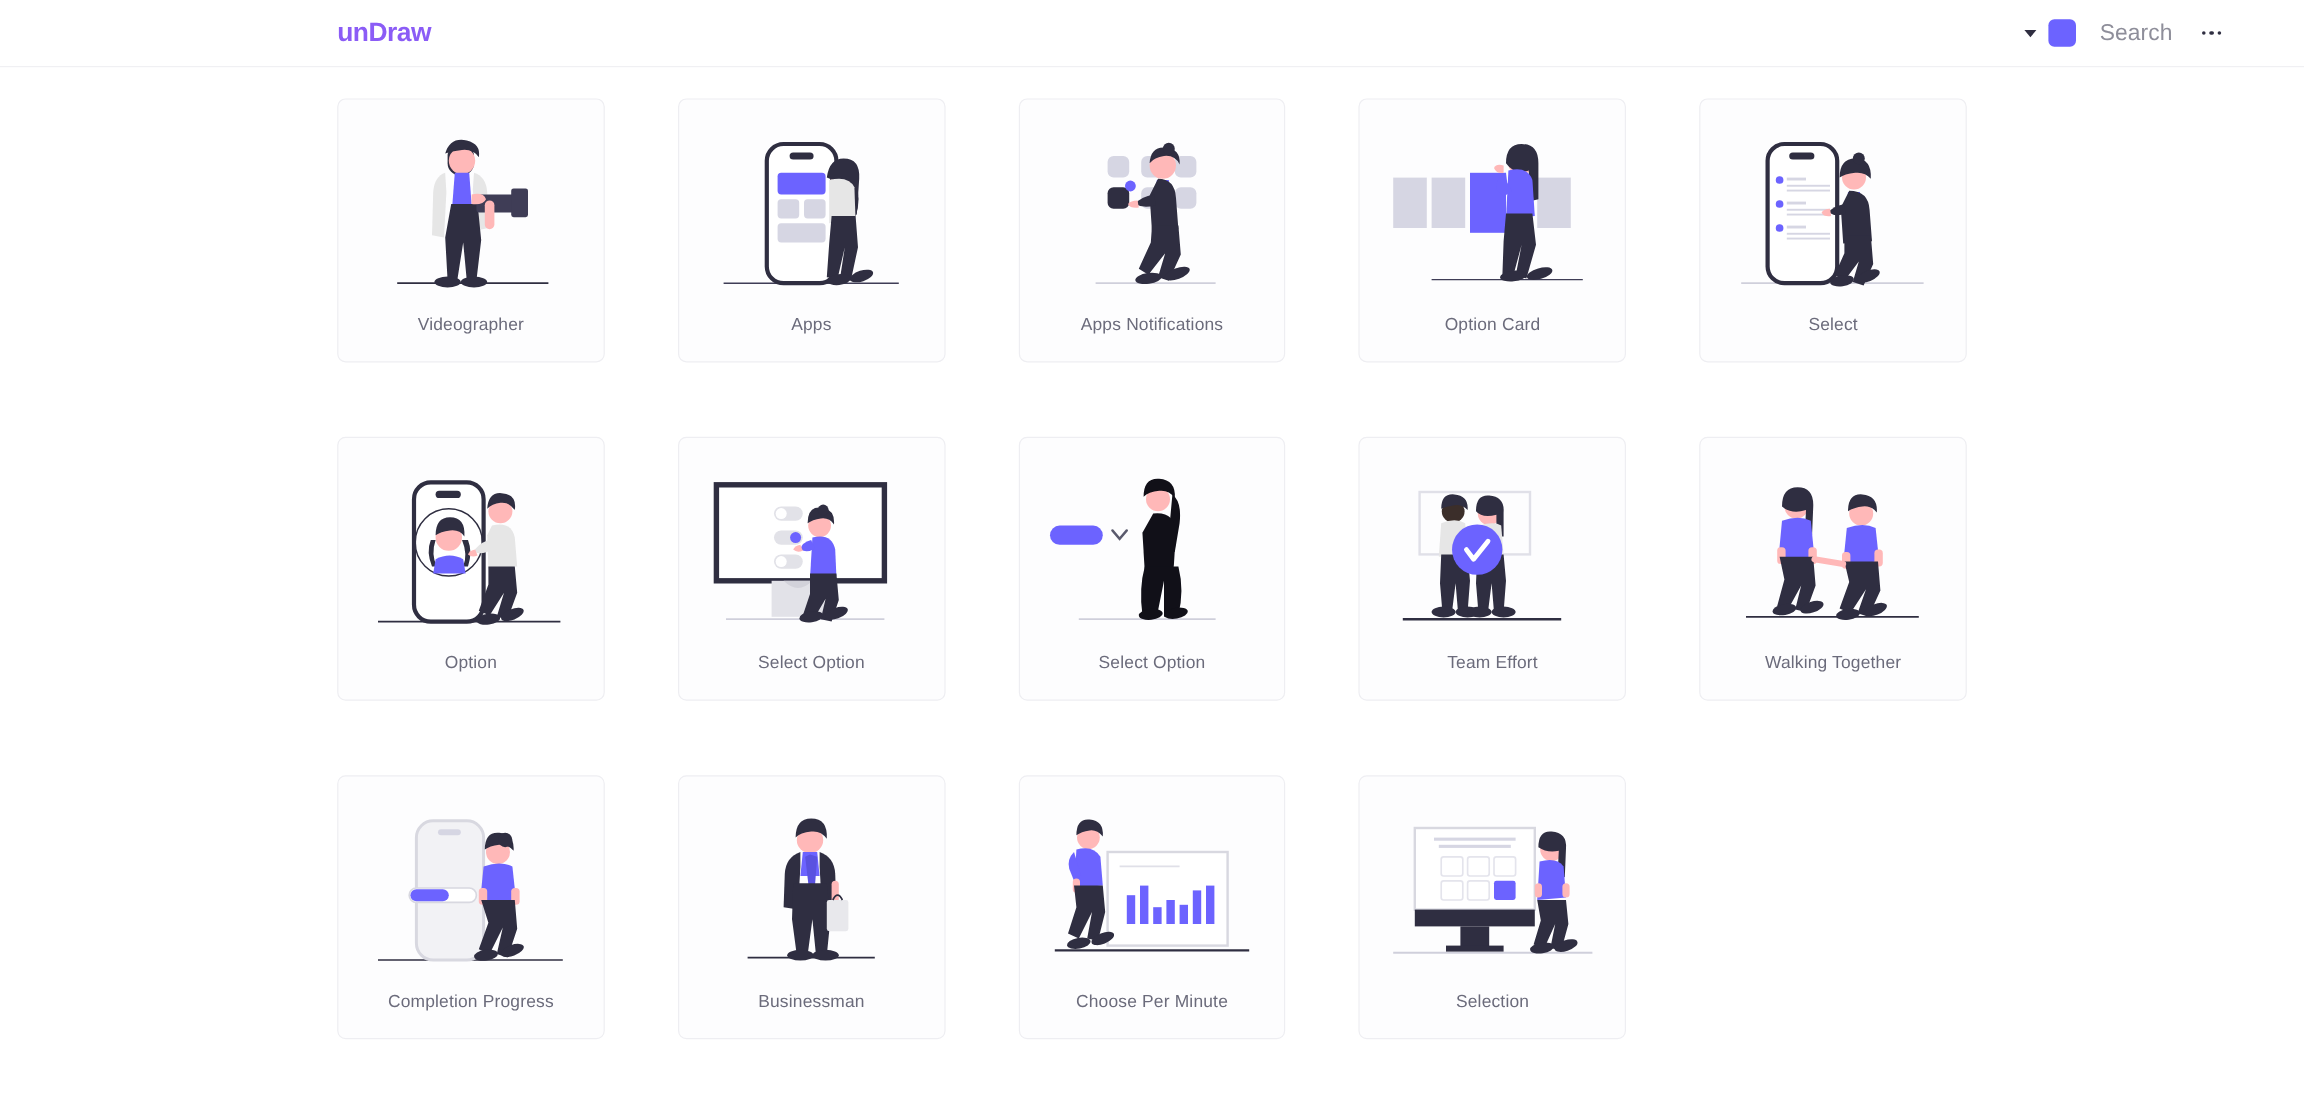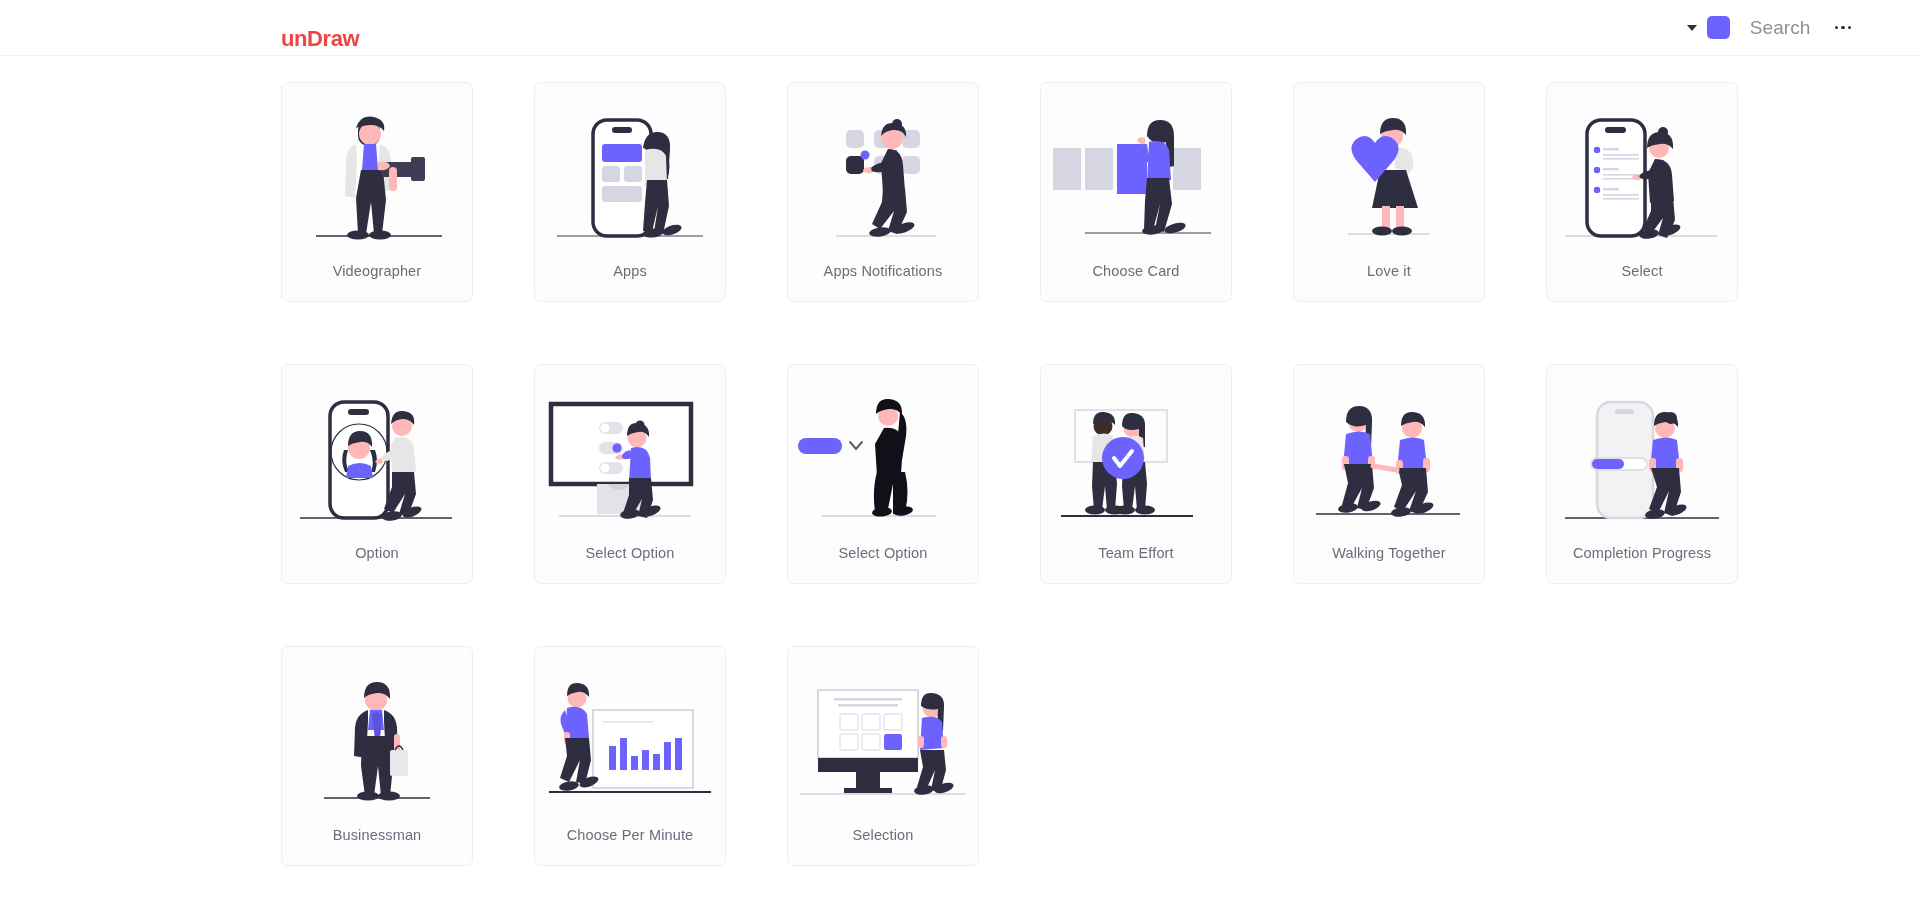--- a/index.html
+++ b/index.html
@@ -17,24 +17,24 @@
     height: 56px;
     background: #ffffff;
     border-bottom: 1px solid #f0f0f3;
     display: flex;
     align-items: center;
     padding: 0 44px 0 0;
   }
   .brand {
     position: absolute;
     left: 281px;
-    top: 28px;
+    top: 16px;
     font-size: 22px;
     font-weight: 700;
-    color: #ef4444;
+    color: #8b5cf6;
     letter-spacing: -0.4px;
     line-height: 1;
   }
   .header-right {
     margin-left: auto;
     display: flex;
     align-items: center;
     gap: 0px;
     padding-right: 23px;
   }
@@ -71,21 +71,21 @@
     border-radius: 50%;
     background: #2f2e41;
   }
 
   
   .grid-wrap {
     padding: 26px 281px 0 281px;
   }
   .grid {
     display: grid;
-    grid-template-columns: repeat(6, 1fr);
+    grid-template-columns: repeat(5, 1fr);
     column-gap: 61px;
     row-gap: 62px;
   }
   .card {
     background: #fdfdfe;
     border: 1px solid #eeeef2;
     border-radius: 7px;
     height: 220px;
     display: flex;
     flex-direction: column;
@@ -212,40 +212,23 @@
           <circle cx="118" cy="28" r="10" fill="#ffb8b8"></circle>
           <path d="M106 28 q0 -16 13 -16 q14 0 14 16 l0 30 l-8 2 l0 -26 q-12 4 -19 -6z" fill="#2f2e41"></path>
           <path d="M108 34 q16 -4 20 8 l2 30 l-24 2z" fill="#6c63ff"></path>
           <path d="M106 36 q-10 6 -8 14 l6 6 l7 -5 l-4 -7z" fill="#6c63ff"></path>
           <path d="M104 30 q-6 -2 -8 2 q2 5 8 4z" fill="#ffb8b8"></path>
           <path d="M106 70 l22 0 l3 26 l-8 28 l-9 -2 l5 -26 l-7 26 l-9 -1 l1 -28z" fill="#2f2e41"></path>
           <ellipse cx="112" cy="122" rx="11" ry="4.5" fill="#2f2e41" transform="rotate(-6 112 122)"></ellipse>
           <ellipse cx="134" cy="120" rx="11" ry="4.5" fill="#2f2e41" transform="rotate(-16 134 120)"></ellipse>
         </svg>
       </div>
-      <div class="caption">Choose Card</div>
-    </div>
-
-    <div class="card">
-      <div class="art">
-        <svg width="190" height="140" viewBox="0 0 190 140">
-          <line x1="54" y1="126" x2="136" y2="126" stroke="#cfcfdb" stroke-width="1.4"></line>
-          <circle cx="98" cy="28" r="11" fill="#ffb8b8"></circle>
-          <path d="M86 26 q0 -16 13 -16 q14 0 13 17 q-5 -6 -13 -5 q-9 1 -13 4z" fill="#2f2e41"></path>
-          <path d="M101 40 q16 -2 18 12 q2 10 -6 14 l-12 -6z" fill="#e6e6e6"></path>
-          <path d="M86 62 l26 0 l12 38 l-46 0z" fill="#2f2e41"></path>
-          <rect x="88" y="98" width="8" height="24" fill="#ffb8b8"></rect>
-          <rect x="102" y="98" width="8" height="24" fill="#ffb8b8"></rect>
-          <path d="M62 52 q-10 -14 2 -22 q10 -6 17 5 q7 -11 17 -5 q12 8 2 22 l-19 22z" fill="#6c63ff"></path>
-          <ellipse cx="88" cy="123" rx="10" ry="4.5" fill="#2f2e41"></ellipse>
-          <ellipse cx="108" cy="123" rx="10" ry="4.5" fill="#2f2e41"></ellipse>
-        </svg>
-      </div>
-      <div class="caption">Love it</div>
-    </div>
+      <div class="caption">Option Card</div>
+    </div>
+
 
     <div class="card">
       <div class="art">
         <svg width="190" height="140" viewBox="0 0 190 140">
           <line x1="18" y1="128" x2="170" y2="128" stroke="#cfcfdb" stroke-width="1.4"></line>
           <rect x="40" y="12" width="58" height="116" rx="14" fill="#ffffff" stroke="#2f2e41" stroke-width="3.5"></rect>
           <rect x="58" y="19" width="21" height="6" rx="3" fill="#2f2e41"></rect>
           <circle cx="50" cy="42" r="3.2" fill="#6c63ff"></circle>
           <rect x="56" y="40" width="16" height="2.4" fill="#d6d6e3"></rect>
           <rect x="56" y="46" width="36" height="1.6" fill="#d6d6e3"></rect>

